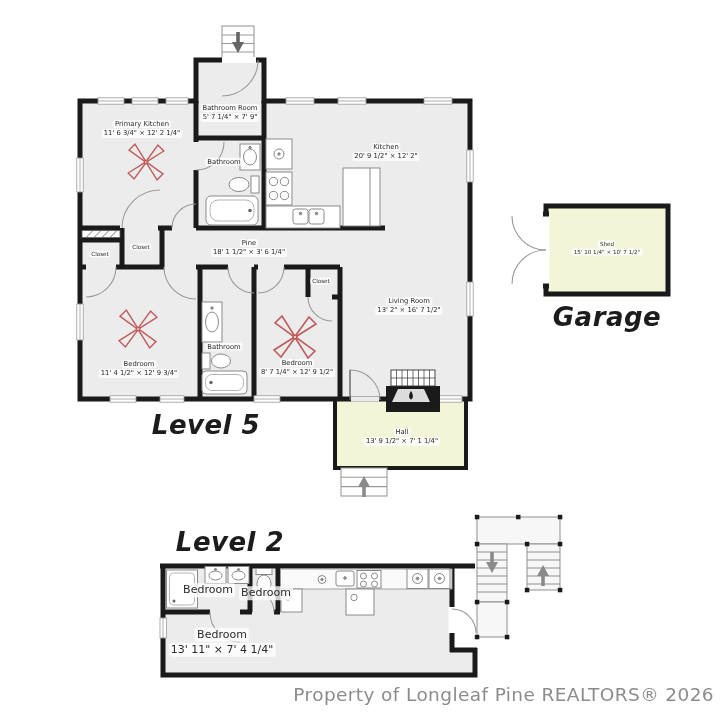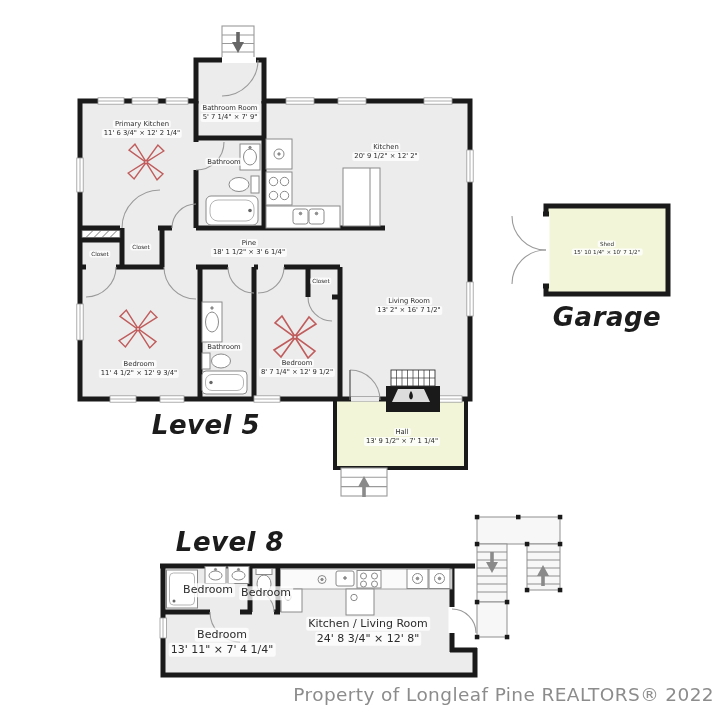--- a/index.html
+++ b/index.html
@@ -364,24 +364,20 @@
 <div class="lbl s2" style="left:208px;top:590px">
   <span>Bedroom</span>
     </div>
 <div class="lbl s2" style="left:266px;top:593px">
   <span>Bedroom</span>
     </div>
 <div class="lbl s2" style="left:222px;top:642px">
   <span>Bedroom</span>
       <span>13' 11" × 7' 4 1/4"</span>
     </div>
-<div class="lbl s2" style="left:368px;top:631px">
-  <span>Kitchen / Living Room</span>
-      <span>24' 8 3/4" × 12' 8"</span>
-    </div>
 
 <div class="title" style="left:206px;top:425px">Level 5</div>
 <div class="title" style="left:607px;top:317px">Garage</div>
-<div class="title" style="left:230px;top:542px">Level 8</div>
-
-<div class="footer">Property of Longleaf Pine REALTORS® 2022</div>
+<div class="title" style="left:230px;top:542px">Level 2</div>
+
+<div class="footer">Property of Longleaf Pine REALTORS® 2026</div>
 
 </div>
 
 </body></html>

